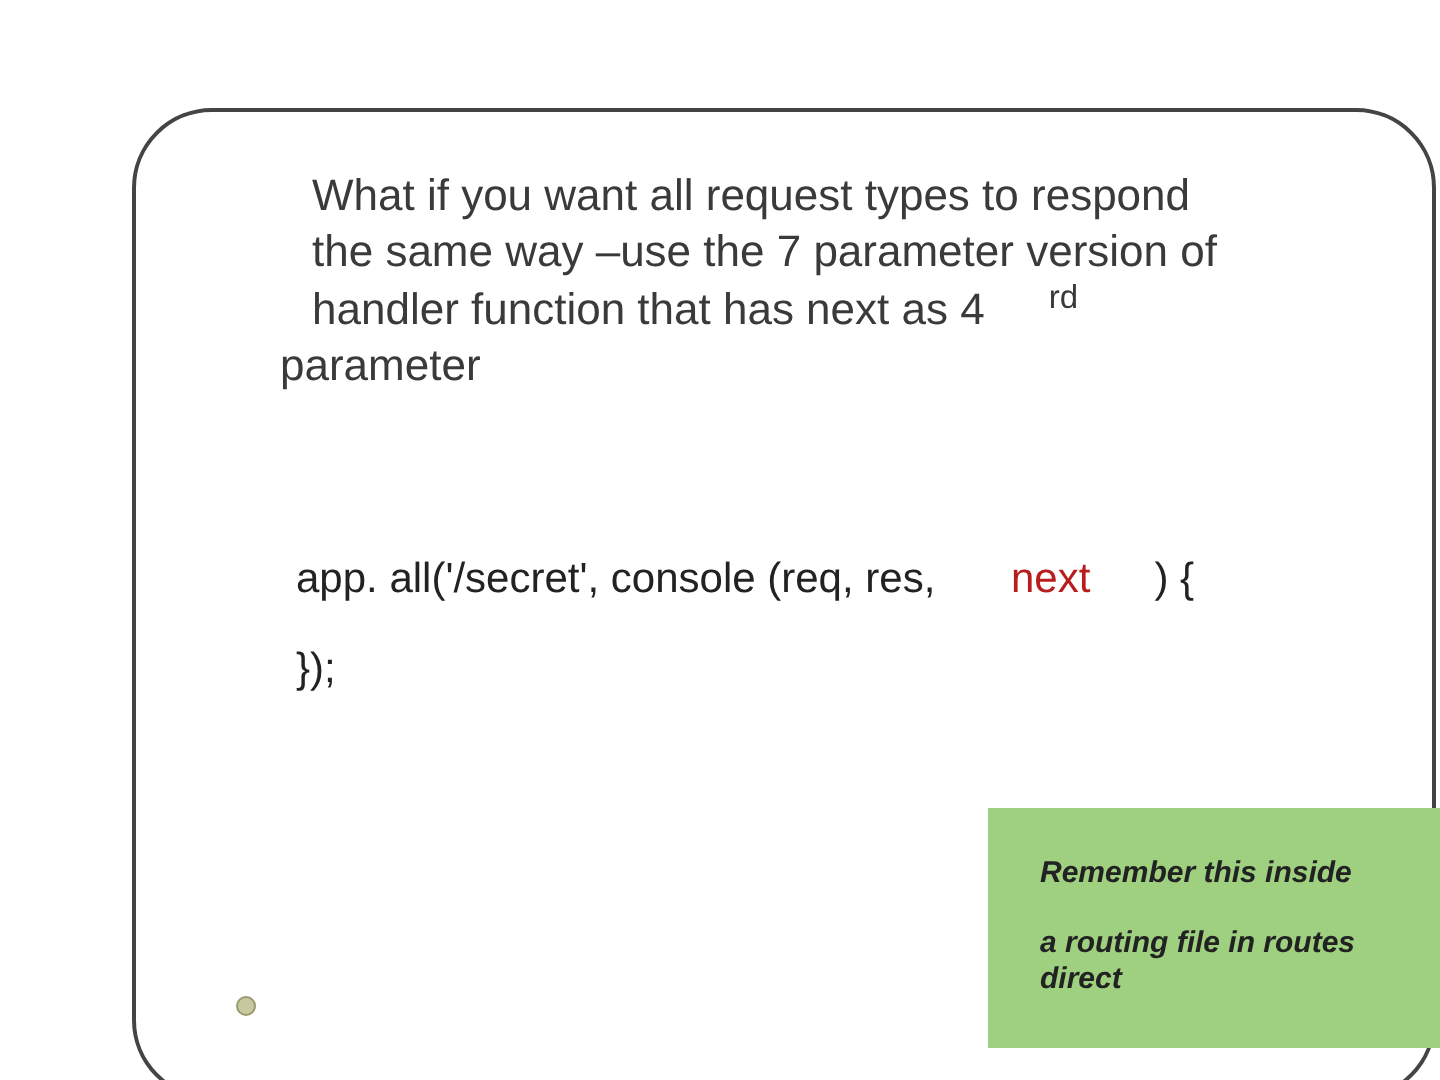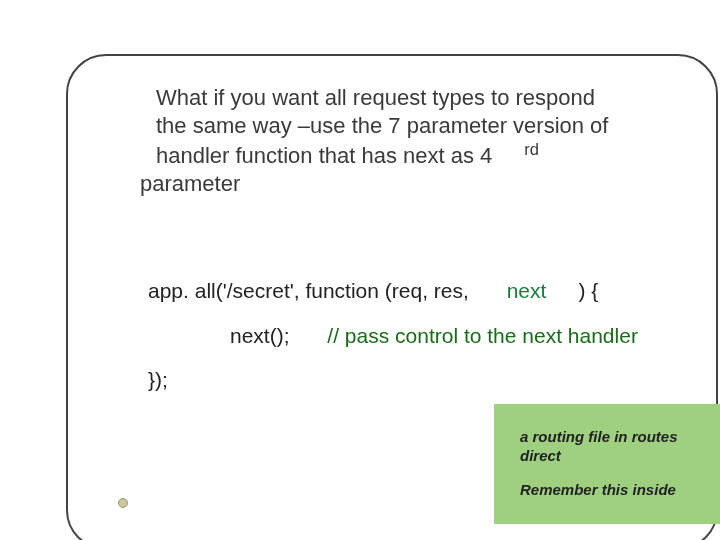--- a/index.html
+++ b/index.html
@@ -32,21 +32,21 @@
     font-size: 21px;
     line-height: 1.35;
     color: #222;
     font-family: Arial, Helvetica, sans-serif;
     margin-left: -8px;
   }
   .code-line { white-space: pre; }
   .indent1 { padding-left: 90px; }
   .indent2 { padding-left: 82px; }
   .close-line { padding-left: 16px; }
-  .next-kw { color: #15803d; text-align: center; }
+  .next-kw { color: #b91c1c; text-align: center; }
   .comment { color: #1a6b1a; }
   .note-box {
     position: absolute;
     right: -6px;
     bottom: 32px;
     width: 248px;
     background: #9ed080;
     padding: 8px 10px;
     font-size: 15px;
     font-style: italic;
@@ -70,24 +70,23 @@
 
 <div class="slide-frame">
 
   <div class="intro-text">
     <span>What if you want all request types to respond</span><br>
     <span>the same way –use the 7 parameter version of</span><br>
     <span>handler function that has next as 4</span><span class="ord">rd</span><span> parameter</span>
   </div>
 
   <div class="code-block">
-    <div class="code-line"><span>app. all('/secret', function (req, res, </span><span class="next-kw">next</span><span>) {</span></div>
-    <div class="code-line indent2"><span>next(); </span><span class="comment">// pass control to the next handler</span></div>
+    <div class="code-line"><span>app. all('/secret', console (req, res, </span><span class="next-kw">next</span><span>) {</span></div>
     <div class="code-line close-line">});</div>
   </div>
 
   <div class="bullet-dot"></div>
 </div>
 
 <div class="note-box">
+  <div>Remember this inside</div>
   <div>a routing file in routes direct</div>
-  <div>Remember this inside</div>
 </div>
 
 </body></html>

